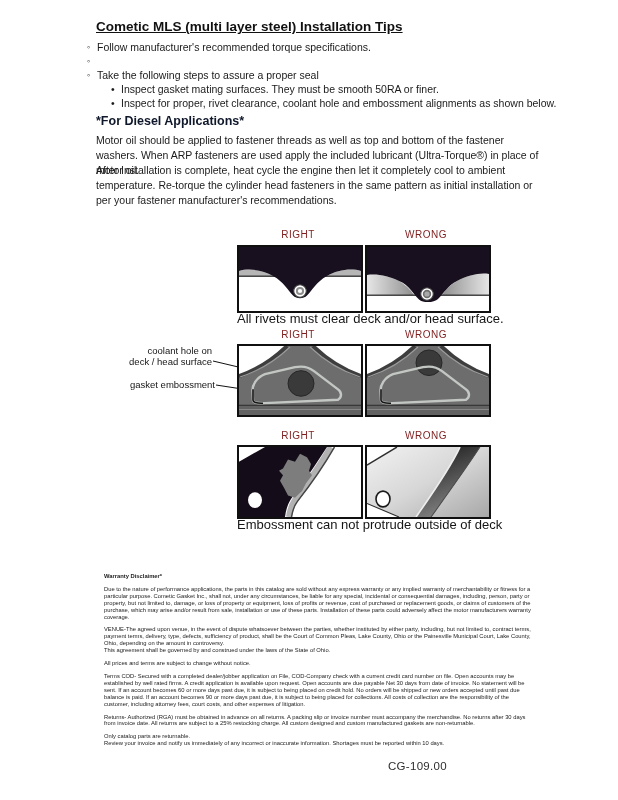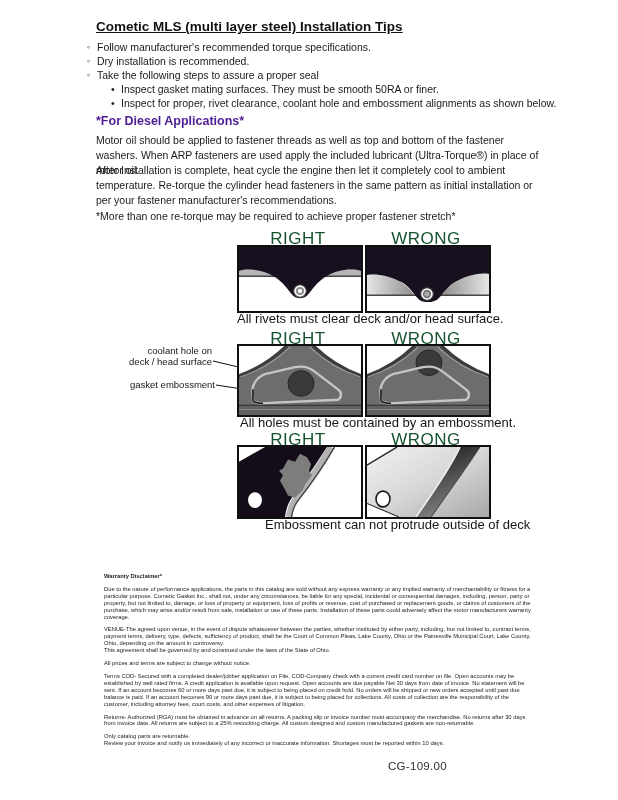--- a/index.html
+++ b/index.html
@@ -5,26 +5,26 @@
   html,body{margin:0;padding:0;background:#ffffff;}
   .page{position:relative;width:618px;height:800px;background:#ffffff;overflow:hidden;
         font-family:"Liberation Sans",sans-serif;color:#1a1a1a;border-radius:30px;}
   .abs{position:absolute;}
   .title{left:96px;top:19px;font-size:13.5px;font-weight:700;text-decoration:underline;color:#111;}
   .bullets{left:87px;top:40px;width:470px;font-size:10.5px;line-height:14px;}
   .brow{display:flex;}
   .brow .gl{width:10px;text-align:left;font-size:9px;line-height:14px;}
   .brow.lvl2{padding-left:24px;}
   .brow.lvl2 .gl{font-size:10.5px;}
-  .dheading{left:96px;top:114px;font-size:12.5px;font-weight:700;color:#4c1d95;}
+  .dheading{left:96px;top:114px;font-size:12.5px;font-weight:700;color:#0f172a;}
   .para{left:96px;width:447px;font-size:10.5px;line-height:14.8px;}
   .p1{top:133px;}
   .p2{top:163px;}
   .pnote{top:209px;}
-  .rw{width:122px;text-align:center;font-size:17px;font-weight:500;letter-spacing:.5px;color:#14532d;}
+  .rw{width:122px;text-align:center;font-size:10px;font-weight:500;letter-spacing:.5px;color:#7f1d1d;}
   .panel{width:122px;border:2px solid #101010;background:#fff;font-size:0;line-height:0;}
   .panel svg{display:block;width:100%;height:100%;}
   .cap{font-size:13px;line-height:13px;color:#151515;}
   .ptlabel{font-size:9.5px;line-height:10.5px;text-align:right;color:#151515;}
   .warr{left:104px;top:573px;width:429px;font-size:5.8px;line-height:6.9px;color:#222;}
   .warr .wh{font-weight:700;}
   .warr p{margin:0;}
   .warr p.sp{margin-top:6px;}
   .footer{left:388px;top:760px;font-size:11.5px;color:#2e2e2e;letter-spacing:.3px;}
 </style>
@@ -35,40 +35,38 @@
 
   <div class="abs title">Cometic MLS (multi layer steel) Installation Tips</div>
 
   <div class="abs bullets">
     <div class="brow">
       <span class="gl">◦</span>
       <span>Follow manufacturer's recommended torque specifications.</span>
     </div>
     <div class="brow">
       <span class="gl">◦</span>
-      <span>Dry installation is recommended.</span>
     </div>
     <div class="brow">
       <span class="gl">◦</span>
       <span>Take the following steps to assure a proper seal</span>
     </div>
     <div class="brow lvl2">
       <span class="gl">•</span>
       <span>Inspect gasket mating surfaces.  They must be smooth 50RA or finer.</span>
     </div>
     <div class="brow lvl2">
       <span class="gl">•</span>
       <span>Inspect for proper, rivet clearance, coolant hole and embossment alignments as shown below.</span>
     </div>
   </div>
 
   <div class="abs dheading">*For Diesel Applications*</div>
   <div class="abs para p1">Motor oil should be applied to fastener threads as well as top and bottom of the fastener washers. When ARP fasteners are used apply the included lubricant (Ultra-Torque®) in place of motor oil.</div>
   <div class="abs para p2">After Installation is complete, heat cycle the engine then let it completely cool to ambient temperature. Re-torque the cylinder head fasteners in the same pattern as initial installation or per your fastener manufacturer's recommendations.</div>
-  <div class="abs para pnote">*More than one re-torque may be required to achieve proper fastener stretch*</div>
 
   <div class="abs rw" style="left:237px;top:229px;">RIGHT</div>
   <div class="abs rw" style="left:365px;top:229px;">WRONG</div>
 
   <div class="abs panel" style="left:237px;top:245px;height:64px;">
     <svg viewBox="0 0 122 64" preserveAspectRatio="none">
       <rect width="122" height="64" fill="#ffffff"></rect>
       <path d="M0,24 C10,21 24,23 34,29 L0,29 Z" fill="#b6b6b6"></path>
       <path d="M122,24 C112,21 98,23 88,29 L122,29 Z" fill="#b6b6b6"></path>
       <rect x="0" y="28.6" width="122" height="1.2" fill="#1c1c1c"></rect>
@@ -145,21 +143,20 @@
       <path d="M51,1 C37,14.5 19,25.5 1,31.5" fill="none" stroke="#9b9b9b" stroke-width="1.1"></path>
       <path d="M71,1 C85,14.5 103,25.5 121,31.5" fill="none" stroke="#9b9b9b" stroke-width="1.1"></path>
       <path d="M14,55 L13.5,45 C13.5,40 17,32 26,28.5 L56,21.5 C63,20 70,21.5 75,25.5 L99,44 C103,47 103,52 99,54.5 L26,58 C18,58.3 14,57.5 14,55 Z" fill="none" stroke="#c3c7c3" stroke-width="2.4"></path>
       <path d="M14,44 L14,55 C14,57 17,58.2 24,58" fill="none" stroke="#141414" stroke-width="1.6"></path>
       <rect x="0" y="60" width="122" height="10" fill="#626262"></rect>
       <rect x="0" y="59.6" width="122" height="1.1" fill="#303030"></rect>
       <rect x="0" y="64" width="122" height="0.9" fill="#8d8d8d"></rect>
     </svg>
   </div>
 
-  <div class="abs cap" style="left:240px;top:416px;">All holes must be contained by an embossment.</div>
 
   <div class="abs rw" style="left:237px;top:430px;">RIGHT</div>
   <div class="abs rw" style="left:365px;top:430px;">WRONG</div>
 
   <div class="abs panel" style="left:237px;top:445px;height:70px;">
     <svg viewBox="0 0 122 62" preserveAspectRatio="none">
       <rect width="122" height="62" fill="#ffffff"></rect>
       <path d="M92,0 C82,15 68,33 56,47 C53,51 51,56 50,62" fill="none" stroke="#b2b2b2" stroke-width="6"></path>
       <path d="M95.5,0 C85.5,15.5 71,34 58.5,48 C55.5,51.5 53.5,56.5 52.5,62" fill="none" stroke="#454545" stroke-width="1.4"></path>
       <path d="M26,0 H88 C78,14 64,32 52,46 C49,50 47,55 46,62 L0,62 V13 Z" fill="#140c18"></path>
@@ -186,21 +183,21 @@
       <path d="M30,0 L0,16" stroke="#2e2e2e" stroke-width="1.3" fill="none"></path>
       <path d="M0,50 L32,62 L0,62 Z" fill="#ffffff"></path>
       <path d="M0,50 L32,62" stroke="#2e2e2e" stroke-width="1" fill="none"></path>
       <path d="M93,0 H113 C99,19 81,41 64,62 H49 C64,43 83,19 93,0 Z" fill="url(#g3band)"></path>
       <path d="M93,0 C83,19 64,43 49,62" stroke="#ededed" stroke-width="1.6" fill="none"></path>
       <path d="M113,0 C99,19 81,41 64,62" stroke="#4a4a4a" stroke-width="1" fill="none"></path>
       <circle cx="16" cy="46" r="7" fill="#ffffff" stroke="#1a1a1a" stroke-width="1.6"></circle>
     </svg>
   </div>
 
-  <div class="abs cap" style="left:237px;top:518px;width:300px;margin-left:28px;">
+  <div class="abs cap" style="left:237px;top:518px;width:300px;">
     <div>Embossment can not protrude outside of deck</div>
   </div>
 
   <div class="abs warr">
     <p class="wh">Warranty Disclaimer*</p>
     <p class="sp">Due to the nature of performance applications, the parts in this catalog are sold without any express warranty or any implied warranty of merchantability or fitness for a particular purpose.  Cometic Gasket Inc., shall not, under any circumstances, be liable for any special, incidental or consequential damages, including, person, party or property, but not limited to, damage, or loss of property or equipment, loss of profits or revenue, cost of purchased or replacement goods, or claims of customers of the purchase, which may arise and/or result from sale, installation or use of these parts.  Installation of these parts could adversely affect the motor manufacturers warranty coverage.</p>
     <p class="sp">VENUE-The agreed upon venue, in the event of dispute whatsoever between the parties, whether instituted by either party, including, but not limited to, contract terms, payment terms, delivery, type, defects, sufficiency of product, shall be the Court of Common Pleas, Lake County, Ohio or the Painesville Municipal Court, Lake County, Ohio, depending on the amount in controversy.</p>
     <p>This agreement shall be governed by and construed under the laws of the State of Ohio.</p>
     <p class="sp">All prices and terms are subject to change without notice.</p>
     <p class="sp">Terms COD- Secured with a completed dealer/jobber application on File, COD-Company check with a current credit card number on file.  Open accounts may be established by well rated firms.  A credit application is available upon request.  Open accounts are due payable Net 30 days from date of invoice.  No statement will be sent.  If an account becomes 60 or more days past due, it is subject to being placed on credit hold.  No orders will be shipped or new orders accepted until past due balance is paid.  If an account becomes 90 or more days past due, it is subject to being placed for collections.  All costs of collection are the responsibility of the customer, including attorney fees, court costs, and other expenses of litigation.</p>

